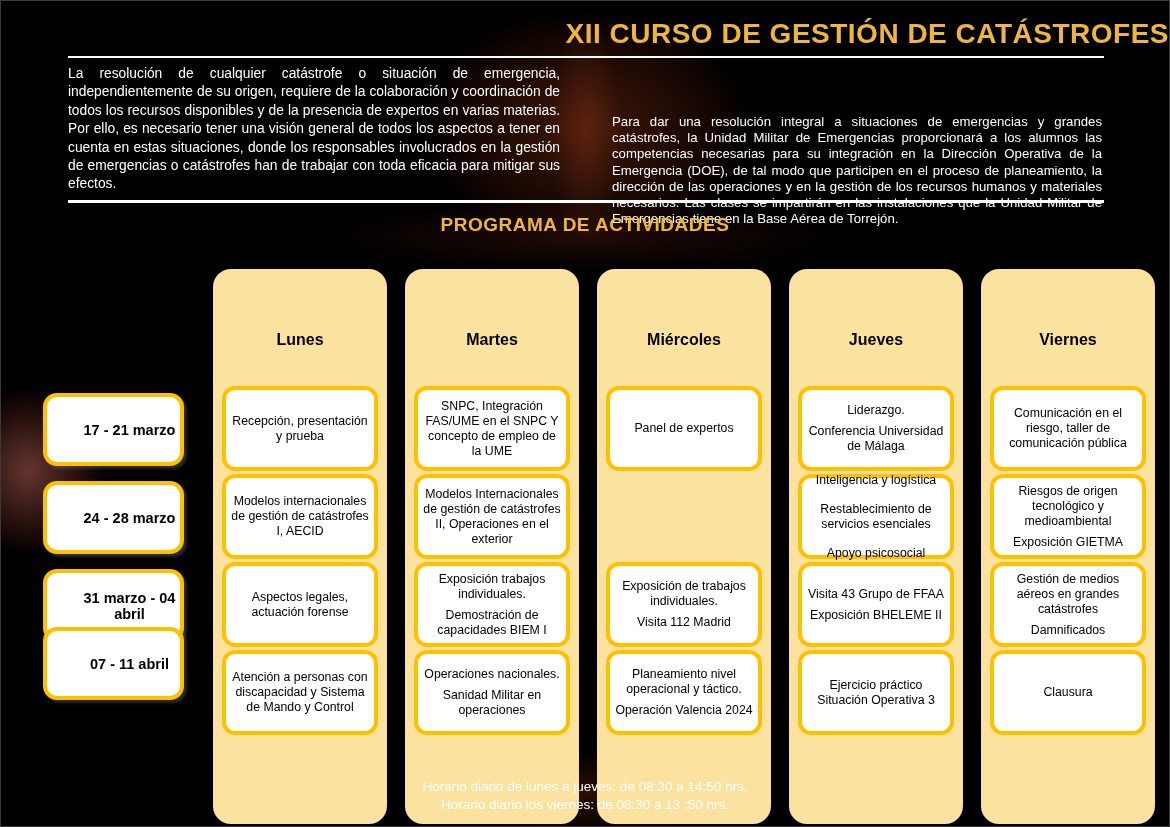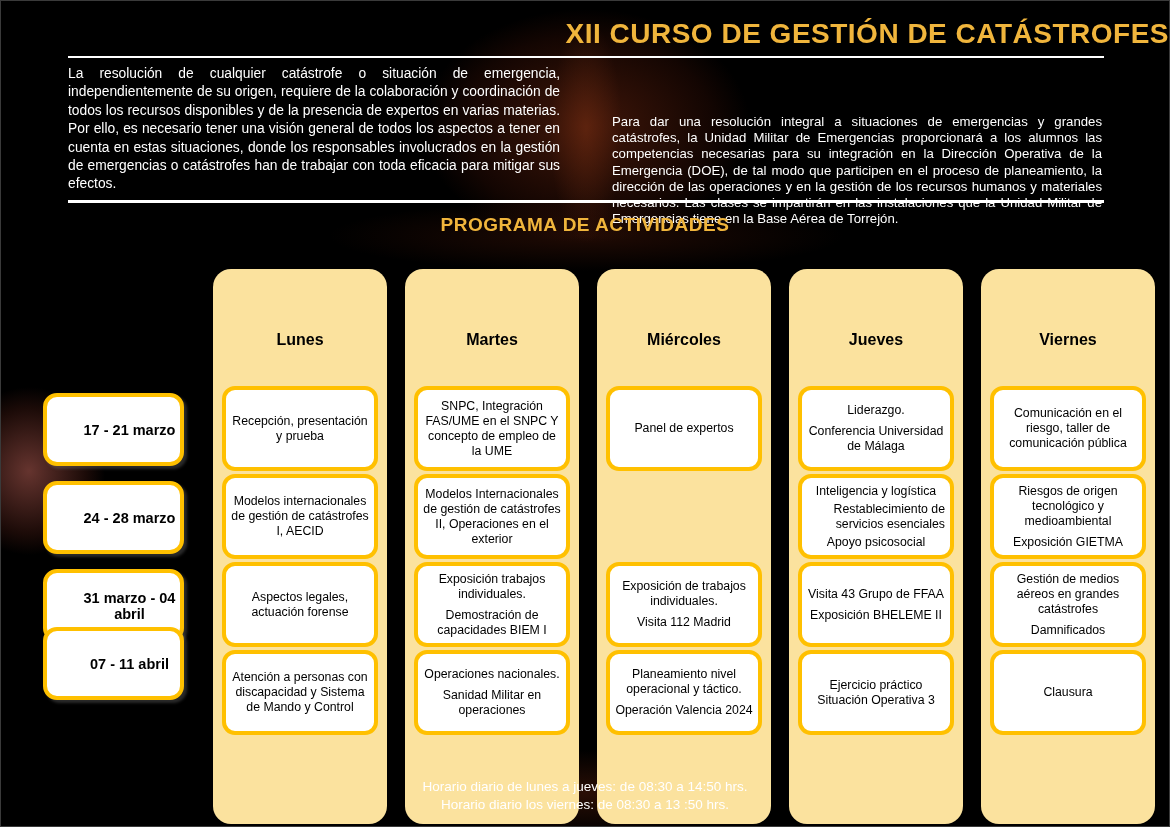--- a/index.html
+++ b/index.html
@@ -177,21 +177,21 @@
       <span class="cell-line">Operación Valencia 2024</span>
     </div>
   </div>
 
   <div class="day-col col-3">
     <div class="day-header">Jueves</div>
     <div class="cell row-1">
       <span class="cell-line">Liderazgo.</span>
       <span class="cell-line">Conferencia Universidad de Málaga</span>
     </div>
-    <div class="cell row-2" style="gap:3px;text-align:right;">
+    <div class="cell row-2" style="gap:14px;">
       <span class="cell-line">Inteligencia y logística</span>
       <span class="cell-line">Restablecimiento de servicios esenciales</span>
       <span class="cell-line">Apoyo psicosocial</span>
     </div>
     <div class="cell row-3">
       <span class="cell-line">Visita 43 Grupo de FFAA</span>
       <span class="cell-line">Exposición BHELEME II</span>
     </div>
     <div class="cell row-4">
       <span class="cell-line">Ejercicio práctico Situación Operativa 3</span>

